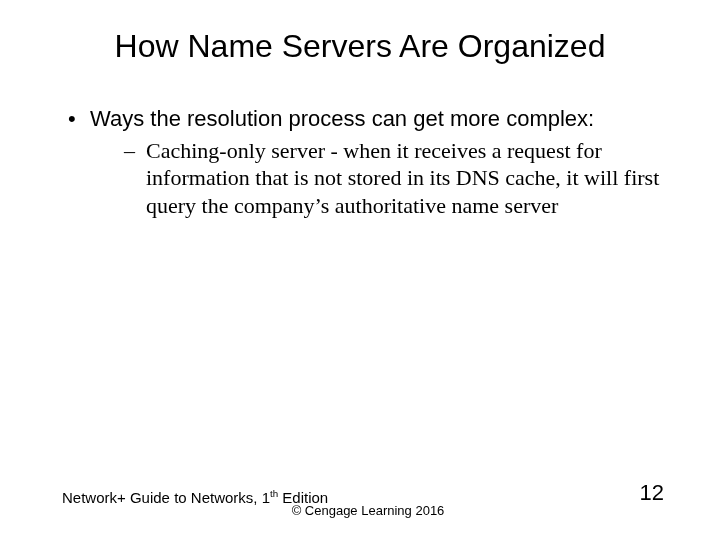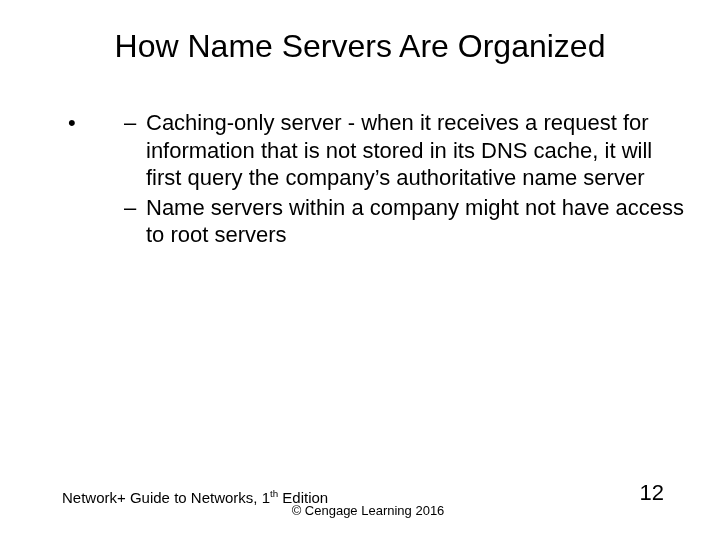--- a/index.html
+++ b/index.html
@@ -45,20 +45,21 @@
     content: "•";
     position: absolute;
     left: 0;
     top: 0;
     font-size: 22px;
   }
   ul.lvl2 {
     list-style: none;
     padding-left: 34px;
     margin: 4px 0 0 0;
+    font-family: Liberation Serif, serif;
   }
   ul.lvl2 > li {
     position: relative;
     padding-left: 22px;
     margin-bottom: 2px;
   }
   ul.lvl2 > li::before {
     content: "–";
     position: absolute;
     left: 0;
@@ -102,26 +103,24 @@
 </head>
 <body>
 
 <div class="slide">
 
   <div class="title">How Name Servers Are Organized</div>
 
   <div class="content">
     <ul class="lvl1">
       <li>
+        <span>Ways the resolution process can get more complex:</span>
         <ul class="lvl2">
           <li>
             <span>Caching-only server - when it receives a request for information that is not stored in its DNS cache, it will first query the company’s authoritative name server</span>
-          </li>
-          <li>
-            <span>Name servers within a company might not have access to root servers</span>
           </li>
         </ul>
       </li>
     </ul>
   </div>
 
   <div class="footer">
     <span class="footer-left">
       <span>Network+ Guide to Networks, 1</span><span class="sup">th</span><span> Edition</span>
     </span>

